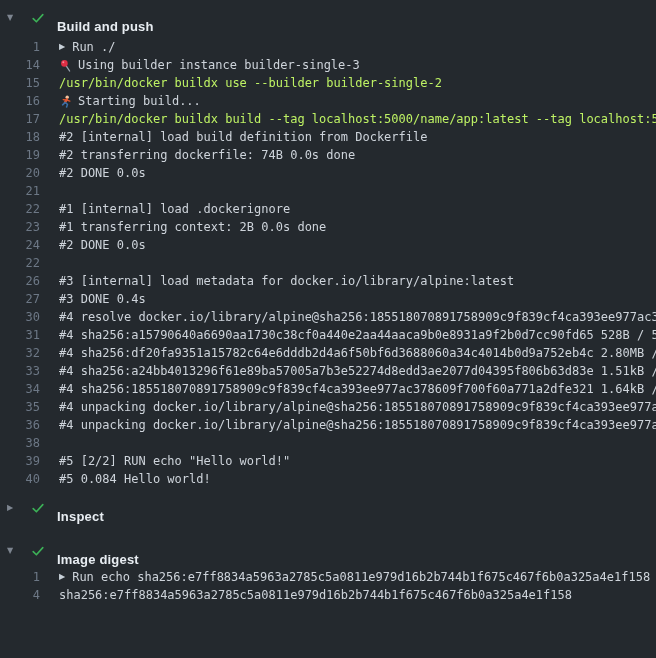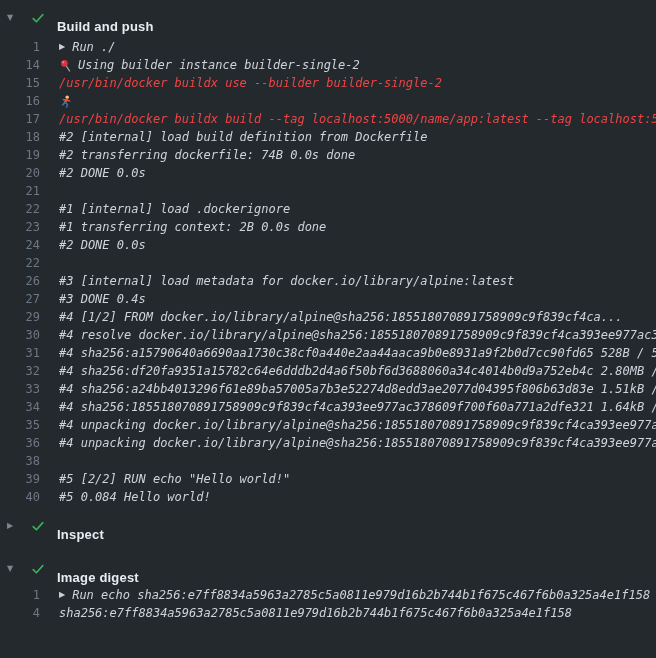--- a/index.html
+++ b/index.html
@@ -28,22 +28,22 @@
   .sec-image-digest .log{margin-top:6px;margin-bottom:0;}
   .row{display:flex;height:18px;line-height:18px;white-space:pre;}
   .num{
     width:40px;flex:none;text-align:right;color:#6d7886;font-size:12px;
     cursor:pointer;
   }
   .content{
     padding-left:19px;flex:1;overflow:hidden;font-size:12px;color:#ced4db;
     display:flex;align-items:center;white-space:pre;
   }
-  .txt{white-space:pre;font-style:italic;}
-  .command{color:#ef4444;}
+  .txt{white-space:pre;}
+  .command{color:#bef264;}
   .tri{
     font-family:"DejaVu Sans",sans-serif;font-size:8px;color:#c8d1d9;
     margin-right:7px;flex:none;cursor:pointer;
   }
   .licon{width:13px;height:13px;flex:none;margin-right:6px;}
 </style>
 </head>
 <body>
 
 <div id="app">
@@ -54,40 +54,39 @@
             <path d="M3.2 8.6 L6.4 11.8 L12.8 4.6" fill="none" stroke="#3cb157" stroke-width="1.6" stroke-linecap="round" stroke-linejoin="round"></path>
           </svg></span>
         <span class="section-title">Build and push</span>
       </div>
       <div class="log">
         <div class="row"><span class="num">1</span><span class="content"><span class="tri">▶</span><span class="txt">Run ./</span></span></div>
         <div class="row"><span class="num">14</span><span class="content"><span class="licon"><svg viewBox="0 0 13 13" width="13" height="13">
                 <path d="M7.2 6.8 L10.6 12" stroke="#9aa5b1" stroke-width="1.3" stroke-linecap="round"></path>
                 <circle cx="5.4" cy="4.4" r="3.3" fill="#dd2e44"></circle>
                 <circle cx="4.3" cy="3.3" r="1" fill="#f48a9b"></circle>
-              </svg></span><span class="txt">Using builder instance builder-single-2</span></span></div>
+              </svg></span><span class="txt">Using builder instance builder-single-3</span></span></div>
         <div class="row"><span class="num">15</span><span class="content"><span class="txt command">/usr/bin/docker buildx use --builder builder-single-2</span></span></div>
         <div class="row"><span class="num">16</span><span class="content"><span class="licon"><svg viewBox="0 0 13 13" width="13" height="13">
                 <circle cx="8.2" cy="2.2" r="1.7" fill="#f3c29e"></circle>
                 <path d="M8 4.2 L6 7.4" stroke="#e2562e" stroke-width="2.4" stroke-linecap="round"></path>
                 <path d="M8.6 5.4 L10.8 6.2 M6.8 5 L4.2 4.6" stroke="#e2562e" stroke-width="1.3" stroke-linecap="round"></path>
                 <path d="M6 7.4 L8.4 9.4 L7.6 12 M6 7.6 L3.6 9.8" stroke="#3b6ea5" stroke-width="1.6" stroke-linecap="round" stroke-linejoin="round"></path>
-              </svg></span></span></div>
+              </svg></span><span class="txt">Starting build...</span></span></div>
         <div class="row"><span class="num">17</span><span class="content"><span class="txt command">/usr/bin/docker buildx build --tag localhost:5000/name/app:latest --tag localhost:50</span></span></div>
         <div class="row"><span class="num">18</span><span class="content"><span class="txt">#2 [internal] load build definition from Dockerfile</span></span></div>
         <div class="row"><span class="num">19</span><span class="content"><span class="txt">#2 transferring dockerfile: 74B 0.0s done</span></span></div>
         <div class="row"><span class="num">20</span><span class="content"><span class="txt">#2 DONE 0.0s</span></span></div>
         <div class="row"><span class="num">21</span><span class="content"></span></div>
         <div class="row"><span class="num">22</span><span class="content"><span class="txt">#1 [internal] load .dockerignore</span></span></div>
         <div class="row"><span class="num">23</span><span class="content"><span class="txt">#1 transferring context: 2B 0.0s done</span></span></div>
         <div class="row"><span class="num">24</span><span class="content"><span class="txt">#2 DONE 0.0s</span></span></div>
         <div class="row"><span class="num">22</span><span class="content"></span></div>
         <div class="row"><span class="num">26</span><span class="content"><span class="txt">#3 [internal] load metadata for docker.io/library/alpine:latest</span></span></div>
         <div class="row"><span class="num">27</span><span class="content"><span class="txt">#3 DONE 0.4s</span></span></div>
-        <div class="row"><span class="num">29</span><span class="content"><span class="txt">#4 [1/2] FROM docker.io/library/alpine@sha256:185518070891758909c9f839cf4ca...</span></span></div>
         <div class="row"><span class="num">30</span><span class="content"><span class="txt">#4 resolve docker.io/library/alpine@sha256:185518070891758909c9f839cf4ca393ee977ac378</span></span></div>
         <div class="row"><span class="num">31</span><span class="content"><span class="txt">#4 sha256:a15790640a6690aa1730c38cf0a440e2aa44aaca9b0e8931a9f2b0d7cc90fd65 528B / 528B</span></span></div>
         <div class="row"><span class="num">32</span><span class="content"><span class="txt">#4 sha256:df20fa9351a15782c64e6dddb2d4a6f50bf6d3688060a34c4014b0d9a752eb4c 2.80MB / 2.80MB</span></span></div>
         <div class="row"><span class="num">33</span><span class="content"><span class="txt">#4 sha256:a24bb4013296f61e89ba57005a7b3e52274d8edd3ae2077d04395f806b63d83e 1.51kB / 1.51kB</span></span></div>
         <div class="row"><span class="num">34</span><span class="content"><span class="txt">#4 sha256:185518070891758909c9f839cf4ca393ee977ac378609f700f60a771a2dfe321 1.64kB / 1.64kB</span></span></div>
         <div class="row"><span class="num">35</span><span class="content"><span class="txt">#4 unpacking docker.io/library/alpine@sha256:185518070891758909c9f839cf4ca393ee977ac3</span></span></div>
         <div class="row"><span class="num">36</span><span class="content"><span class="txt">#4 unpacking docker.io/library/alpine@sha256:185518070891758909c9f839cf4ca393ee977ac3</span></span></div>
         <div class="row"><span class="num">38</span><span class="content"></span></div>
         <div class="row"><span class="num">39</span><span class="content"><span class="txt">#5 [2/2] RUN echo "Hello world!"</span></span></div>
         <div class="row"><span class="num">40</span><span class="content"><span class="txt">#5 0.084 Hello world!</span></span></div>

